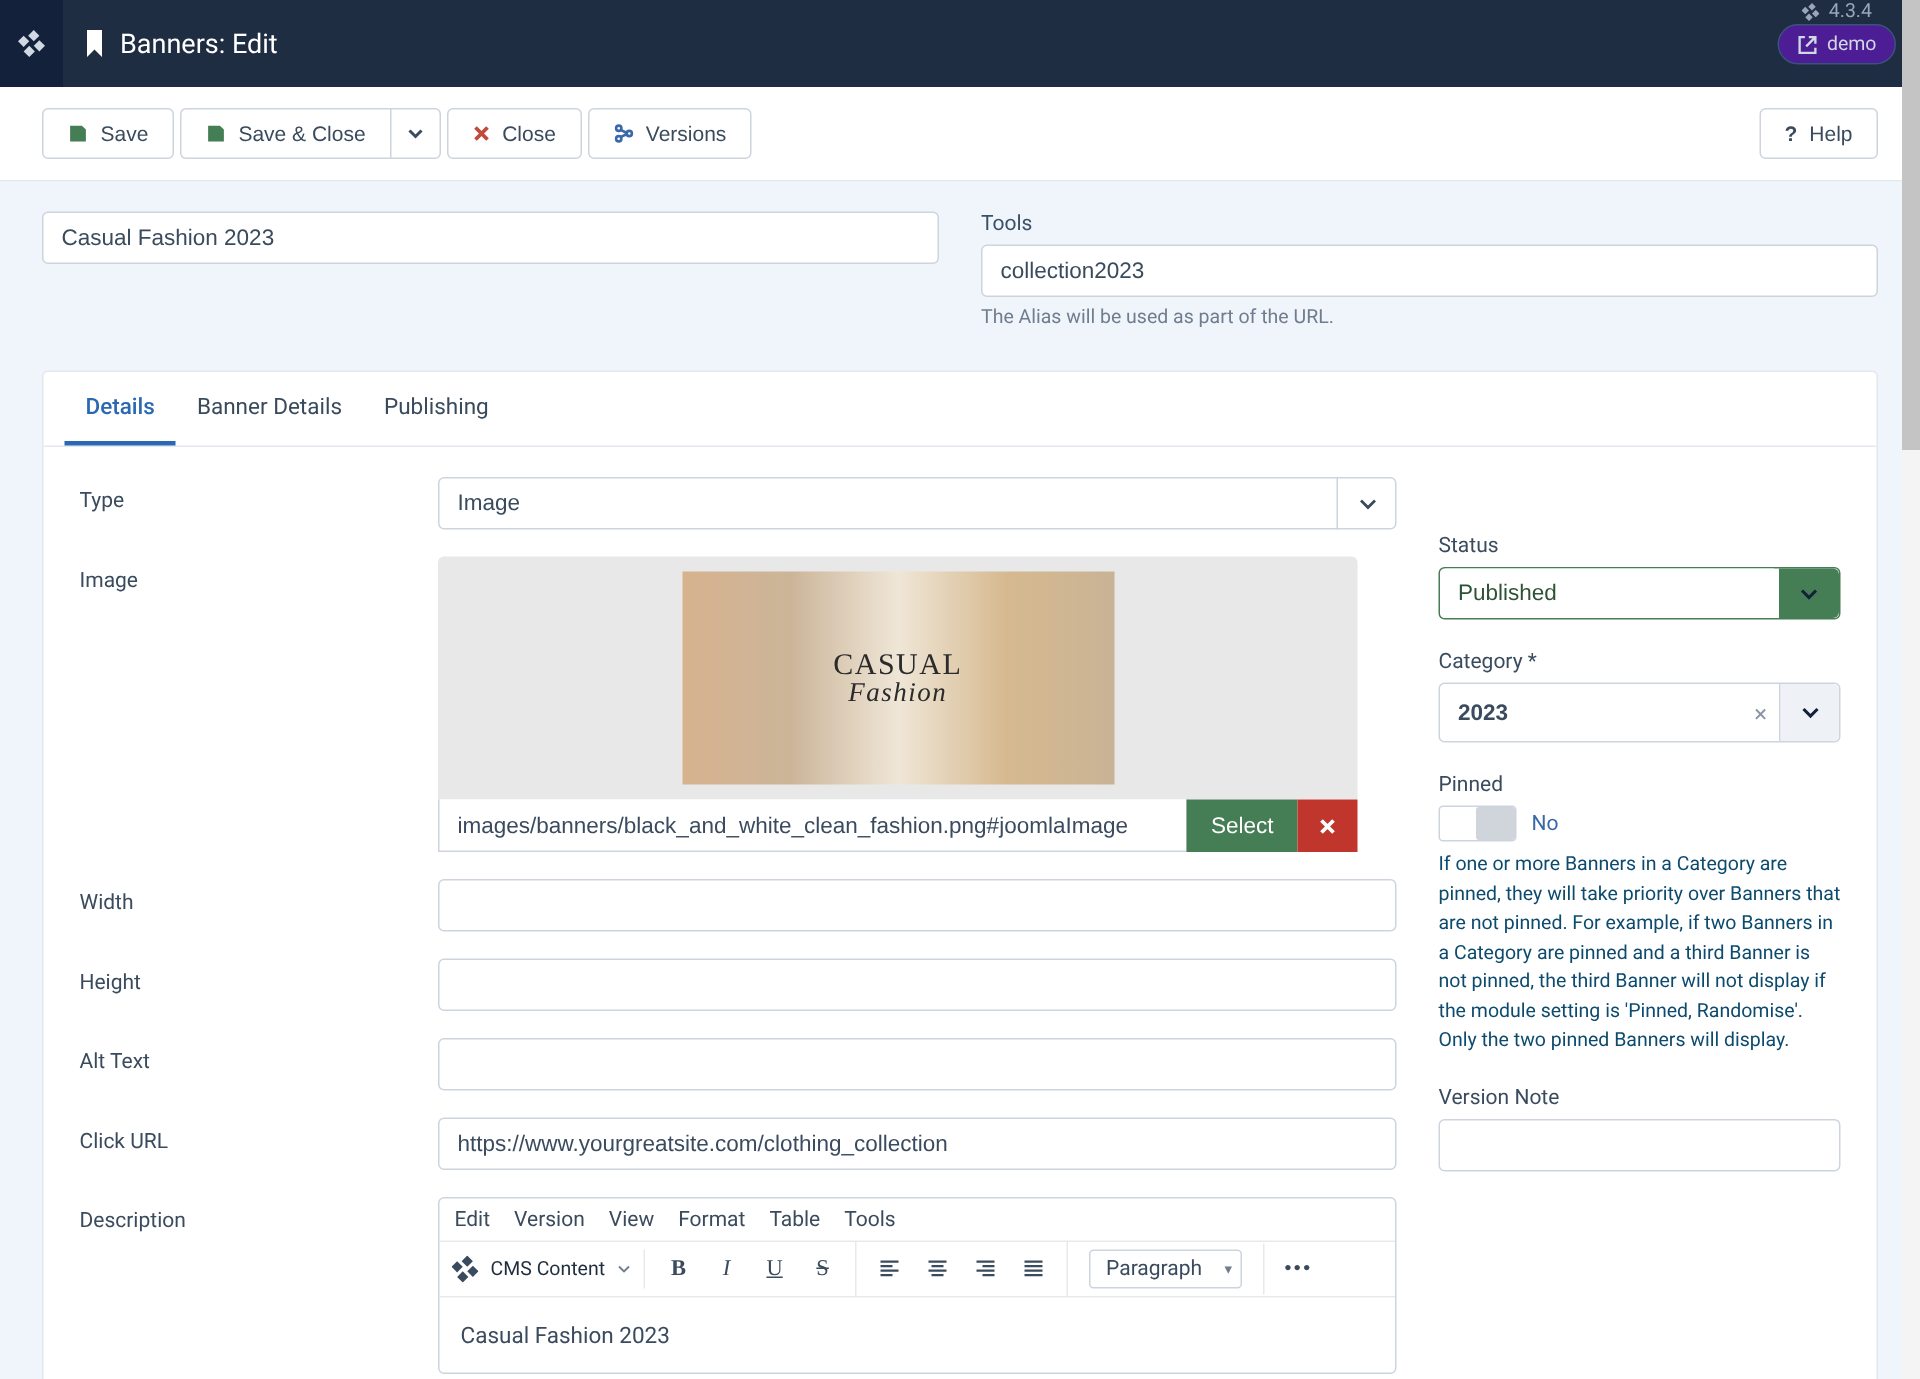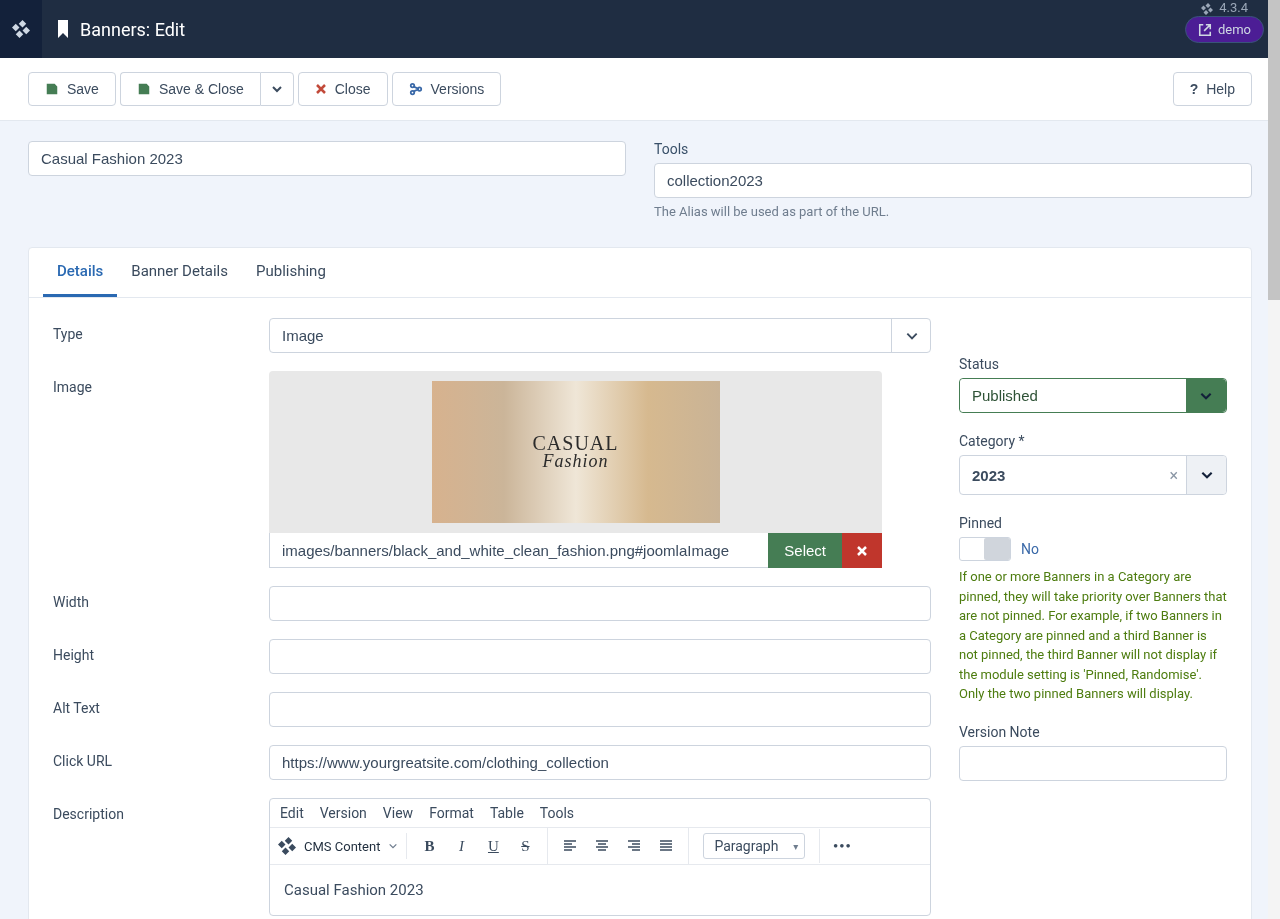--- a/index.html
+++ b/index.html
@@ -24,21 +24,21 @@
 .label { font-size: 14px; color: #395069; margin-bottom: 6px; display: block; }
 .input { width: 100%; border: 1px solid #cdd4de; border-radius: 4px; padding: 8px 12px; font-size: 15px; color: #3b4b5e; background: #fff; }
 .hint { font-size: 13px; color: #6f7d8e; margin-top: 6px; }
 .panel { background: #fff; border-radius: 4px; margin-top: 28px; border: 1px solid #e3e8ef; }
 .tabs { display: flex; border-bottom: 1px solid #e3e8ef; padding: 0 14px; }
 .tab { padding: 14px 14px; font-size: 15px; color: #3a4a5d; cursor: pointer; border-bottom: 3px solid transparent; }
 .tab.active { color: #2a69b2; border-bottom-color: #2a69b2; font-weight: 500; }
 .panel-body { display: flex; padding: 20px 24px; gap: 28px; }
 .main-col { flex: 1; }
 .side-col { width: 268px; margin-top: 38px; }
-.field-row { display: flex; margin-bottom: 18px; }
+.field-row { display: flex; margin-bottom: 18px; gap: 23px; }
 .field-label { width: 216px; padding-top: 8px; color: #3b4b5e; font-size: 14px; }
 .field-input { flex: 1; }
 .select-wrap { position: relative; }
 .select-wrap .input { appearance: none; padding-right: 40px; }
 .select-caret { position: absolute; right: 0; top: 0; width: 40px; height: 100%; display: flex; align-items: center; justify-content: center; color: #3b4b5e; border-left: 1px solid #cdd4de; pointer-events: none; }
 .image-preview { background: #e8e8e8; padding: 10px; border-radius: 4px 4px 0 0; display: flex; justify-content: center; }
 .image-preview-inner { width: 288px; height: 142px; background: linear-gradient(90deg, #d7b28e 0%, #cbb599 25%, #efe6d7 50%, #d6b98f 75%, #c9b396 100%); position: relative; display: flex; align-items: center; justify-content: center; }
 .preview-text { font-family: Georgia, serif; color: #2b2b2b; text-align: center; font-size: 20px; letter-spacing: 1px; }
 .preview-text .fashion { font-style: italic; font-family: cursive; font-size: 18px; display: block; margin-top: -4px; }
 .image-path-row { display: flex; }
@@ -51,21 +51,21 @@
 .status-caret { width: 40px; background: #457d54; border-radius: 0 4px 4px 0; display: flex; align-items: center; justify-content: center; color: #1f2d3d; }
 .cat-select { border: 1px solid #cdd4de; border-radius: 4px; display: flex; align-items: center; }
 .cat-select .input { border: none; flex: 1; padding: 8px 12px; font-weight: bold; }
 .cat-clear { color: #8a96a5; padding: 0 8px; cursor: pointer; font-size: 16px; }
 .cat-caret { width: 40px; border-left: 1px solid #cdd4de; display: flex; align-items: center; justify-content: center; color: #1f2d3d; background:#eef1f5; height: 38px; border-radius: 0 4px 4px 0;}
 .toggle { display: flex; align-items: center; gap: 10px; }
 .toggle-track { width: 52px; height: 24px; border: 1px solid #cdd4de; border-radius: 3px; background: #fff; position: relative; cursor: pointer; }
 .toggle-thumb { position: absolute; right: 0; top: 0; width: 26px; height: 22px; background: #d0d5dc; border-radius: 2px; }
 .toggle-label { color: #3a69a8; }
 .side-block { margin-bottom: 20px; }
-.desc-text { font-size: 13px; color: #4d7c0f; line-height: 1.5; margin-top: 6px; }
+.desc-text { font-size: 13px; color: #0c4a6e; line-height: 1.5; margin-top: 6px; }
 .editor { border: 1px solid #cdd4de; border-radius: 4px; }
 .editor-menubar { padding: 6px 10px; font-size: 14px; color: #3b4b5e; display: flex; gap: 16px; border-bottom: 1px solid #e6e9ee; }
 .editor-menubar span { cursor: pointer; }
 .editor-toolbar { display: flex; align-items: center; border-bottom: 1px solid #e6e9ee; padding: 0; }
 .editor-group { display: flex; align-items: center; border-right: 1px solid #e6e9ee; padding: 4px 8px; gap: 4px; }
 .editor-btn { width: 28px; height: 28px; display: flex; align-items: center; justify-content: center; border-radius: 3px; cursor: pointer; font-family: Georgia, serif; font-size: 15px; color: #3b4b5e; }
 .editor-content { padding: 16px 14px; min-height: 50px; font-size: 15px; color: #3b4b5e; }
 .para-select { border: 1px solid #cdd4de; border-radius: 3px; padding: 4px 26px 4px 10px; font-size: 14px; color: #3b4b5e; position: relative; margin: 0 6px; }
 .para-caret { position: absolute; right: 6px; top: 50%; transform: translateY(-50%); color: #6f7d8e; font-size: 10px; }
 svg { display: block; }

